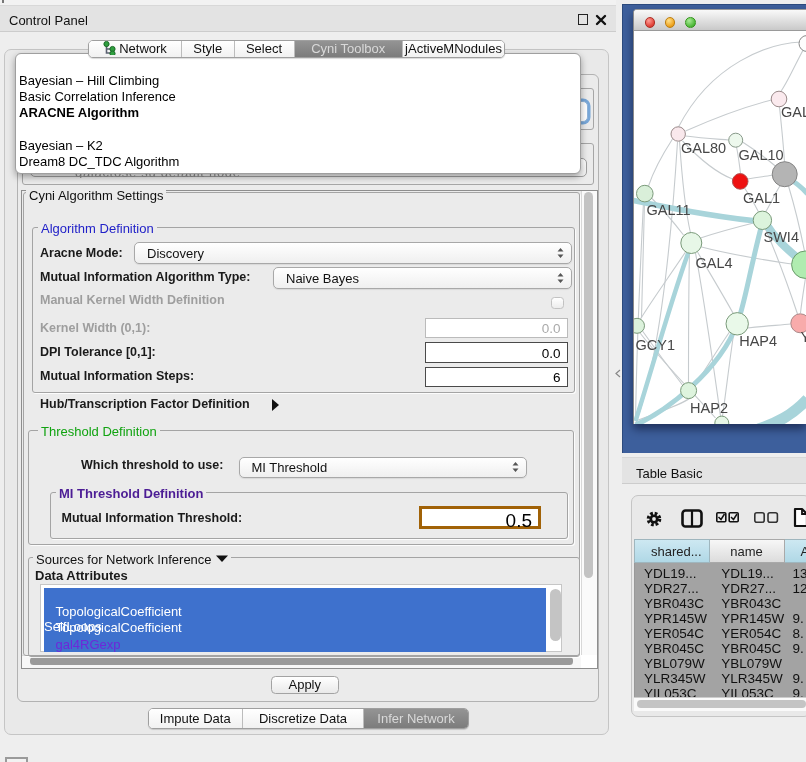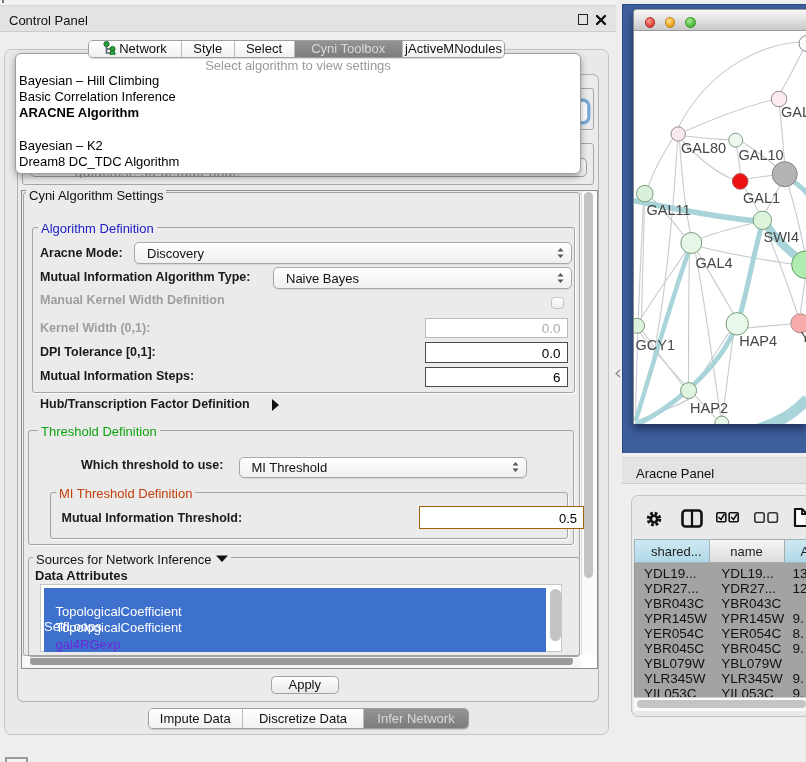--- a/index.html
+++ b/index.html
@@ -99,23 +99,23 @@
 <div class="etch" style="left:28px;top:430px;width:544px;height:113px;"></div>
 <div class="gtitle" style="left:38px;top:423.5px;color:#10a310;">Threshold Definition</div>
 <div class="lbl" style="left:81px;top:458px;">Which threshold to use:</div>
 <div class="combo" style="left:238.5px;top:456.5px;width:288px;height:21.5px;box-sizing:border-box;">
   <div class="ctext" style="top:2.5px;">MI Threshold</div>
   <svg class="carr" width="7" height="12" viewBox="0 0 7 12">
       <path d="M0.5 4.5 L3.5 1 L6.5 4.5 Z M0.5 7.5 L3.5 11 L6.5 7.5 Z" fill="#555"></path>
     </svg>
 </div>
 <div class="etch" style="left:50px;top:492px;width:516px;height:45px;"></div>
-<div class="gtitle" style="left:56px;top:485.5px;color:#c2410c;">MI Threshold Definition</div>
+<div class="gtitle" style="left:56px;top:485.5px;color:#4c1d95;font-weight:bold;">MI Threshold Definition</div>
 <div class="lbl" style="left:61.5px;top:510.5px;">Mutual Information Threshold:</div>
-<div class="tfield" style="left:419px;top:506px;width:165px;height:23px;border:1px solid #a16207;color:#000;line-height:23px;padding-right:6px;font-size:13px;box-sizing:border-box;">0.5</div>
+<div class="tfield" style="left:419px;top:506px;width:122px;height:23px;border:3px solid #a16207;color:#000;line-height:23px;padding-right:6px;font-size:19px;box-sizing:border-box;">0.5</div>
 
 <div class="etch" style="left:28px;top:557px;width:550px;height:98px;"></div>
 <div class="gtitle" style="left:33px;top:551.5px;color:#111;">Sources for Network Inference <svg style="margin-left:1px;vertical-align:1.5px;" width="12" height="7" viewBox="0 0 12 7">
       <path d="M0 0.5 L12 0.5 L6 7 Z" fill="#111"></path>
     </svg></div>
 <div class="lbl" style="left:35px;top:567.5px;font-size:13px;">Data Attributes</div>
 
 <div class="abs" style="left:40px;top:584px;width:522px;height:68px;background:#ffffff;border:1px solid #c6c6c6;box-sizing:border-box;"></div>
 <div class="abs" style="left:44px;top:587.7px;width:502px;height:64.3px;background:#3e71cd;"></div>
 <div class="abs" style="left:44px;top:586.5px;font-size:13px;color:#fff;margin-top:32px;">SelfLoops</div>
@@ -132,21 +132,20 @@
   <div class="sg sel" style="width:104px;">Infer Network</div>
 </div>
 
 <div class="abs" style="left:5px;top:756.5px;width:19px;height:12px;border:2px solid #9a9a9a;background:#f2f2f2;"></div>
 
 <svg class="abs" style="left:615px;top:369px;" width="6" height="9" viewBox="0 0 6 9">
     <path d="M5 1 L1 4.5 L5 8" stroke="#888" stroke-width="1.2" fill="none"></path>
   </svg>
 
 <div class="abs" style="left:15px;top:53px;width:566px;height:121px;background:#ffffff;border:1px solid #9f9f9f;border-radius:6px;box-shadow:0 3px 7px rgba(0,0,0,0.35);box-sizing:border-box;z-index:20;">
-  <div class="abs" style="left:0;top:4px;width:100%;text-align:center;font-size:13px;color:#9a9a9a;">Select algorithm to view settings</div>
   <div class="abs" style="left:3px;top:18.5px;font-size:13px;color:#000;">Bayesian – Hill Climbing</div>
   <div class="abs" style="left:3px;top:34.8px;font-size:13px;color:#000;">Basic Correlation Inference</div>
   <div class="abs" style="left:3px;top:51.1px;font-size:13px;color:#000;font-weight:bold;">ARACNE Algorithm</div>
   <div class="abs" style="left:3px;top:83.7px;font-size:13px;color:#000;">Bayesian – K2</div>
   <div class="abs" style="left:3px;top:100px;font-size:13px;color:#000;">Dream8 DC_TDC Algorithm</div>
 </div>
 
 <div class="seg seg2" style="left:88px;top:39.5px;z-index:30;">
   <div class="sg" style="width:92px;"><svg style="vertical-align:-2px;margin-right:3px;" width="13" height="14" viewBox="0 0 13 14">
         <path d="M3.5 4 L3.5 12 L9 12 M3.5 8 L8 8" stroke="#5a6070" stroke-width="1.6" fill="none"></path>
@@ -237,21 +236,21 @@
       <text x="694" y="267.4">GAL4</text>
       <text x="634" y="348.5">GCY1</text>
       <text x="737.7" y="344.7">HAP4</text>
       <text x="799" y="341">Y</text>
       <text x="688.6" y="412.1">HAP2</text>
     </g>
   </svg>
 </div>
 
 <div class="abs" style="left:622px;top:457px;width:184px;height:27px;background:#e3e3e3;border-top:1px solid #d8d8d8;border-bottom:1px solid #cccccc;box-sizing:border-box;"></div>
-<div class="abs" style="left:636px;top:466px;font-size:13px;color:#111;">Aracne Panel</div>
+<div class="abs" style="left:636px;top:466px;font-size:13px;color:#111;">Table Basic</div>
 
 <div class="abs" style="left:630.5px;top:495px;width:180px;height:222px;background:#e9e9e9;border:1px solid #c5c5c5;border-radius:7px;box-sizing:border-box;"></div>
 
 <svg class="abs" style="left:646px;top:511px;" width="16" height="16" viewBox="0 0 16 16">
   <circle cx="8" cy="8" r="5.6" fill="none" stroke="#111" stroke-width="3.4" stroke-dasharray="2.6 1.8"></circle>
   <circle cx="8" cy="8" r="4.6" fill="#111"></circle>
   <circle cx="8" cy="8" r="1.9" fill="#e9e9e9"></circle>
 </svg>
 <svg class="abs" style="left:681px;top:509px;" width="22" height="19" viewBox="0 0 22 19">
   <rect x="1.5" y="1.5" width="19" height="16" rx="3" fill="none" stroke="#111" stroke-width="2.6"></rect>

